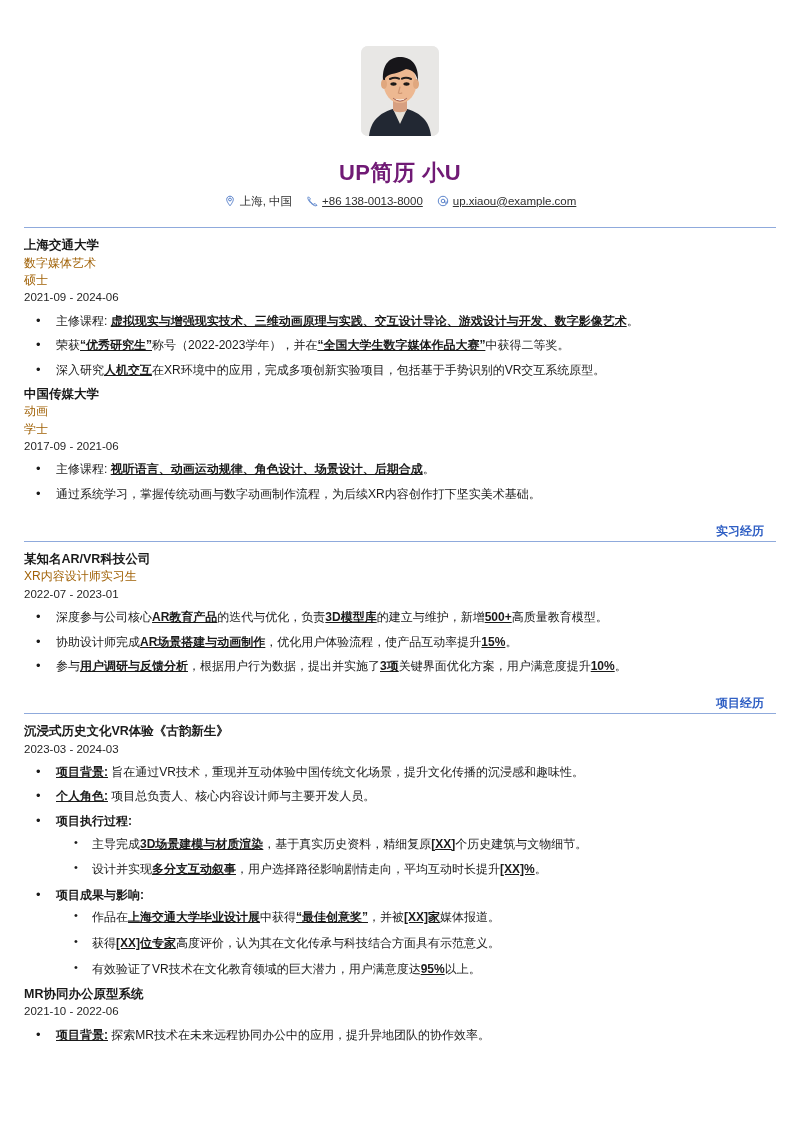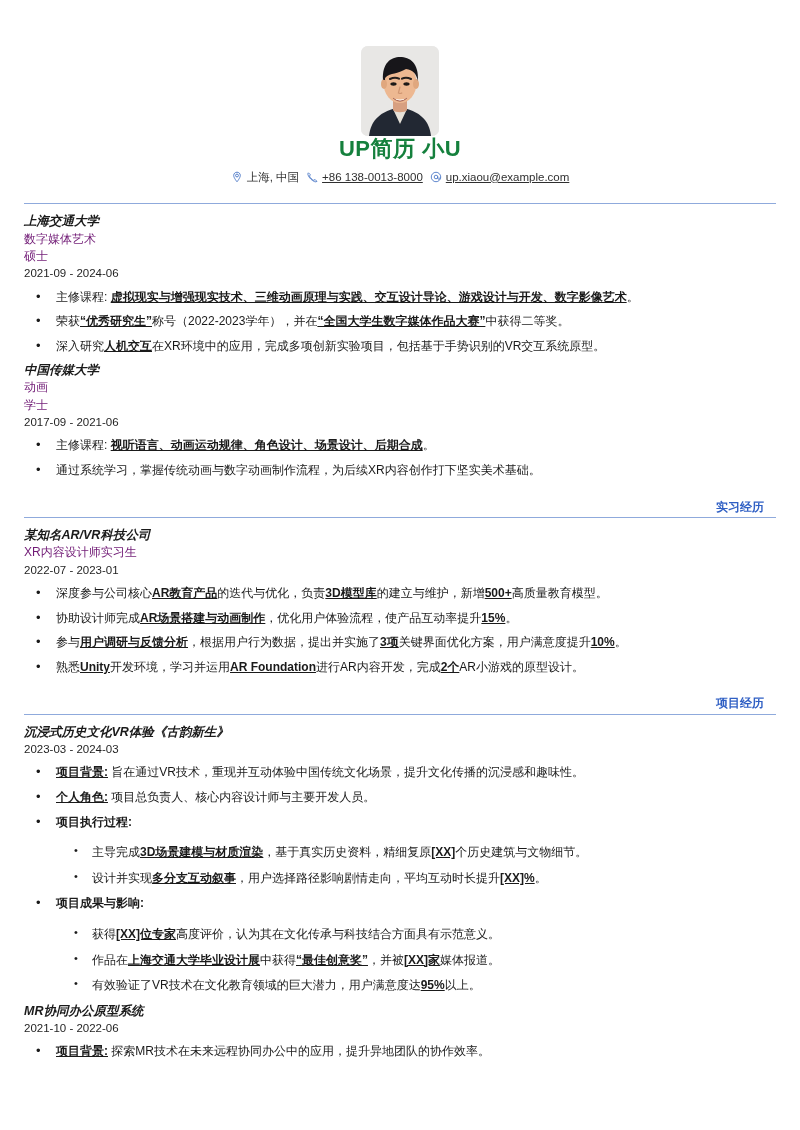--- a/index.html
+++ b/index.html
@@ -35,32 +35,33 @@
     width: 78px;
     height: 90px;
     border-radius: 7px;
     overflow: hidden;
     background: #e9e9ea;
     position: relative;
   }
   .photo svg { display: block; width: 100%; height: 100%; }
 
   .name {
-    margin-top: 0;
+    margin-top: 24px;
     font-size: 22px;
     font-weight: 700;
     letter-spacing: 0.5px;
-    color: #15803d;
+    color: #701a75;
     line-height: 1.2;
   }
   .contact {
     margin-top: 9px;
     display: flex;
     justify-content: center;
     align-items: center;
+    gap: 7px;
     font-size: 11.5px;
     color: #2f2f2f;
     line-height: 1;
   }
   .contact-item {
     display: inline-flex;
     align-items: center;
     gap: 4px;
     white-space: nowrap;
   }
@@ -91,25 +92,24 @@
   }
 
   
   .entry { margin-top: 6px; }
   .entry:first-child { margin-top: 0; }
   .entry-org {
     font-size: 12.5px;
     font-weight: 700;
     color: #1a1a1a;
     line-height: 1.45;
-    font-style: italic;
   }
   .entry-sub {
     font-size: 12px;
-    color: #701a75;
+    color: #a16207;
     line-height: 1.45;
   }
   .entry-date {
     font-size: 11.5px;
     font-weight: 400;
     color: #1f1f1f;
     line-height: 1.5;
   }
 
   
@@ -130,21 +130,21 @@
   ul.bullets > li::before {
     content: "\2022";
     position: absolute;
     left: 12px;
     top: -1px;
     font-size: 13px;
     color: #1a1a1a;
     line-height: 1.55;
   }
   ul.bullets.sub {
-    margin-top: 12px;
+    margin-top: 4px;
   }
   ul.bullets.sub > li {
     padding-left: 36px;
     margin-bottom: 7px;
   }
   ul.bullets.sub > li::before {
     content: "\2022";
     left: 18px;
     font-size: 11px;
   }
@@ -257,40 +257,39 @@
         <div class="section-head">实习经历</div>
         <div class="section-rule"></div>
         <div class="entry">
           <div class="entry-org">某知名AR/VR科技公司</div>
           <div class="entry-sub">XR内容设计师实习生</div>
           <div class="entry-date">2022-07 - 2023-01</div>
           <ul class="bullets">
             <li>深度参与公司核心<span class="b">AR教育产品</span>的迭代与优化，负责<span class="b">3D模型库</span>的建立与维护，新增<span class="b">500+</span>高质量教育模型。</li>
             <li>协助设计师完成<span class="b">AR场景搭建与动画制作</span>，优化用户体验流程，使产品互动率提升<span class="b">15%</span>。</li>
             <li>参与<span class="b">用户调研与反馈分析</span>，根据用户行为数据，提出并实施了<span class="b">3项</span>关键界面优化方案，用户满意度提升<span class="b">10%</span>。</li>
-            <li>熟悉<span class="b">Unity</span>开发环境，学习并运用<span class="b">AR Foundation</span>进行AR内容开发，完成<span class="b">2个</span>AR小游戏的原型设计。</li>
           </ul>
         </div>
       </div>
       <div class="section">
         <div class="section-head">项目经历</div>
         <div class="section-rule"></div>
         <div class="entry">
           <div class="entry-org">沉浸式历史文化VR体验《古韵新生》</div>
           <div class="entry-date">2023-03 - 2024-03</div>
           <ul class="bullets">
             <li><span class="b">项目背景:</span> 旨在通过VR技术，重现并互动体验中国传统文化场景，提升文化传播的沉浸感和趣味性。</li>
             <li><span class="b">个人角色:</span> 项目总负责人、核心内容设计师与主要开发人员。</li>
             <li><span class="group-label">项目执行过程:</span><ul class="bullets sub">
                 <li>主导完成<span class="b">3D场景建模与材质渲染</span>，基于真实历史资料，精细复原<span class="b">[XX]</span>个历史建筑与文物细节。</li>
                 <li>设计并实现<span class="b">多分支互动叙事</span>，用户选择路径影响剧情走向，平均互动时长提升<span class="b">[XX]%</span>。</li>
               </ul></li>
             <li><span class="group-label">项目成果与影响:</span><ul class="bullets sub">
+                <li>作品在<span class="b">上海交通大学毕业设计展</span>中获得<span class="b">“最佳创意奖”</span>，并被<span class="b">[XX]家</span>媒体报道。</li>
                 <li>获得<span class="b">[XX]位专家</span>高度评价，认为其在文化传承与科技结合方面具有示范意义。</li>
-                <li>作品在<span class="b">上海交通大学毕业设计展</span>中获得<span class="b">“最佳创意奖”</span>，并被<span class="b">[XX]家</span>媒体报道。</li>
                 <li>有效验证了VR技术在文化教育领域的巨大潜力，用户满意度达<span class="b">95%</span>以上。</li>
               </ul></li>
           </ul>
         </div>
         <div class="entry">
           <div class="entry-org">MR协同办公原型系统</div>
           <div class="entry-date">2021-10 - 2022-06</div>
           <ul class="bullets">
             <li><span class="b">项目背景:</span> 探索MR技术在未来远程协同办公中的应用，提升异地团队的协作效率。</li>
           </ul>

